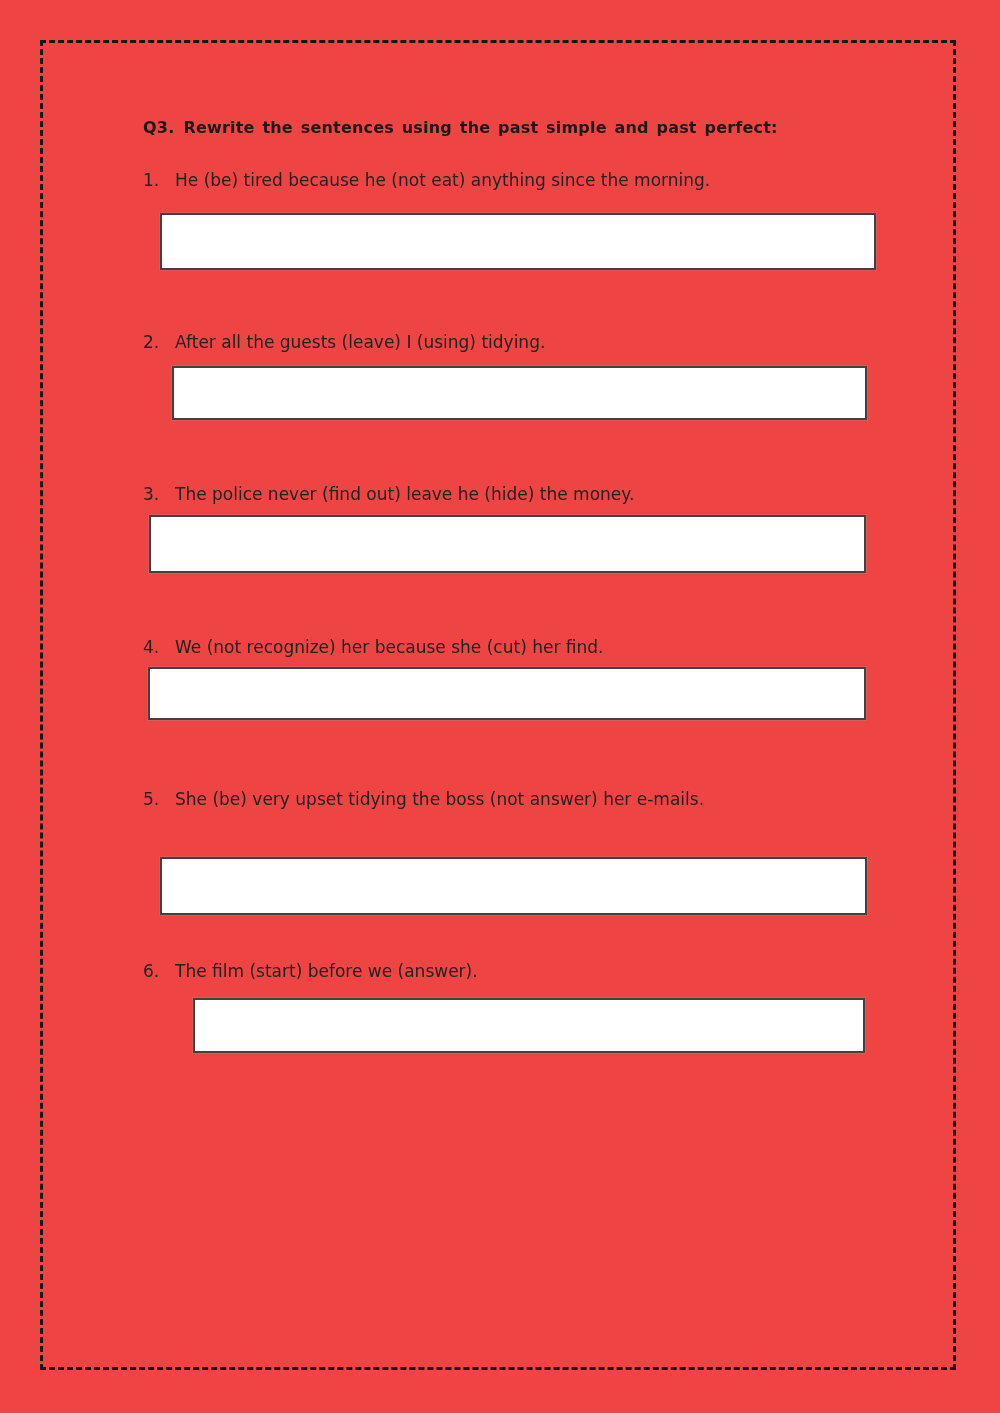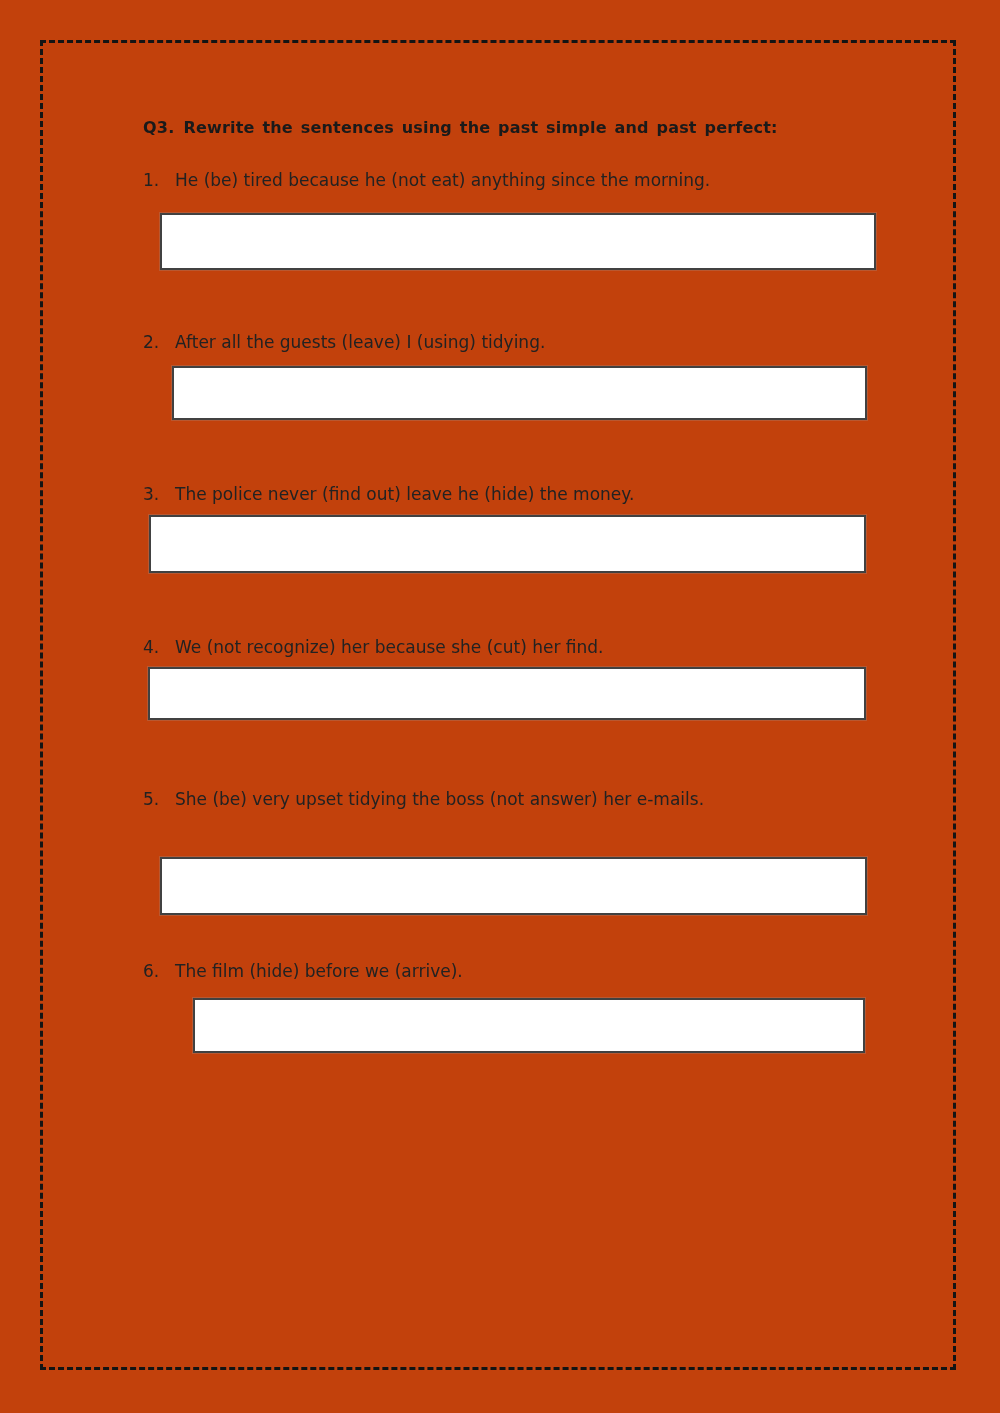--- a/index.html
+++ b/index.html
@@ -3,21 +3,21 @@
 <meta charset="utf-8">
 <style>
   * { margin: 0; padding: 0; box-sizing: border-box; }
   html, body { background: #ffffff; }
   body { font-family: "DejaVu Sans", "Liberation Sans", sans-serif; color: #1c1c1c; }
 
   .page {
     position: relative;
     width: 1000px;
     height: 1413px;
-    background: #c2410c;
+    background: #ef4444;
     overflow: hidden;
   }
 
   .page-border {
     position: absolute;
     left: 40px;
     top: 40px;
     width: 916px;
     height: 1330px;
     border: 3px dashed #141414;
@@ -114,17 +114,17 @@
   <textarea class="answer-box" id="box4" style=""></textarea>
 
   <div class="q-item" id="q5">
     <span class="q-num">5.</span>
     <span class="q-text">She (be) very upset tidying the boss (not answer) her e-mails.</span>
   </div>
   <textarea class="answer-box" id="box5" style=""></textarea>
 
   <div class="q-item" id="q6">
     <span class="q-num">6.</span>
-    <span class="q-text">The film (hide) before we (arrive).</span>
+    <span class="q-text">The film (start) before we (answer).</span>
   </div>
   <textarea class="answer-box" id="box6" style=""></textarea>
 
 </div>
 
 </body></html>

